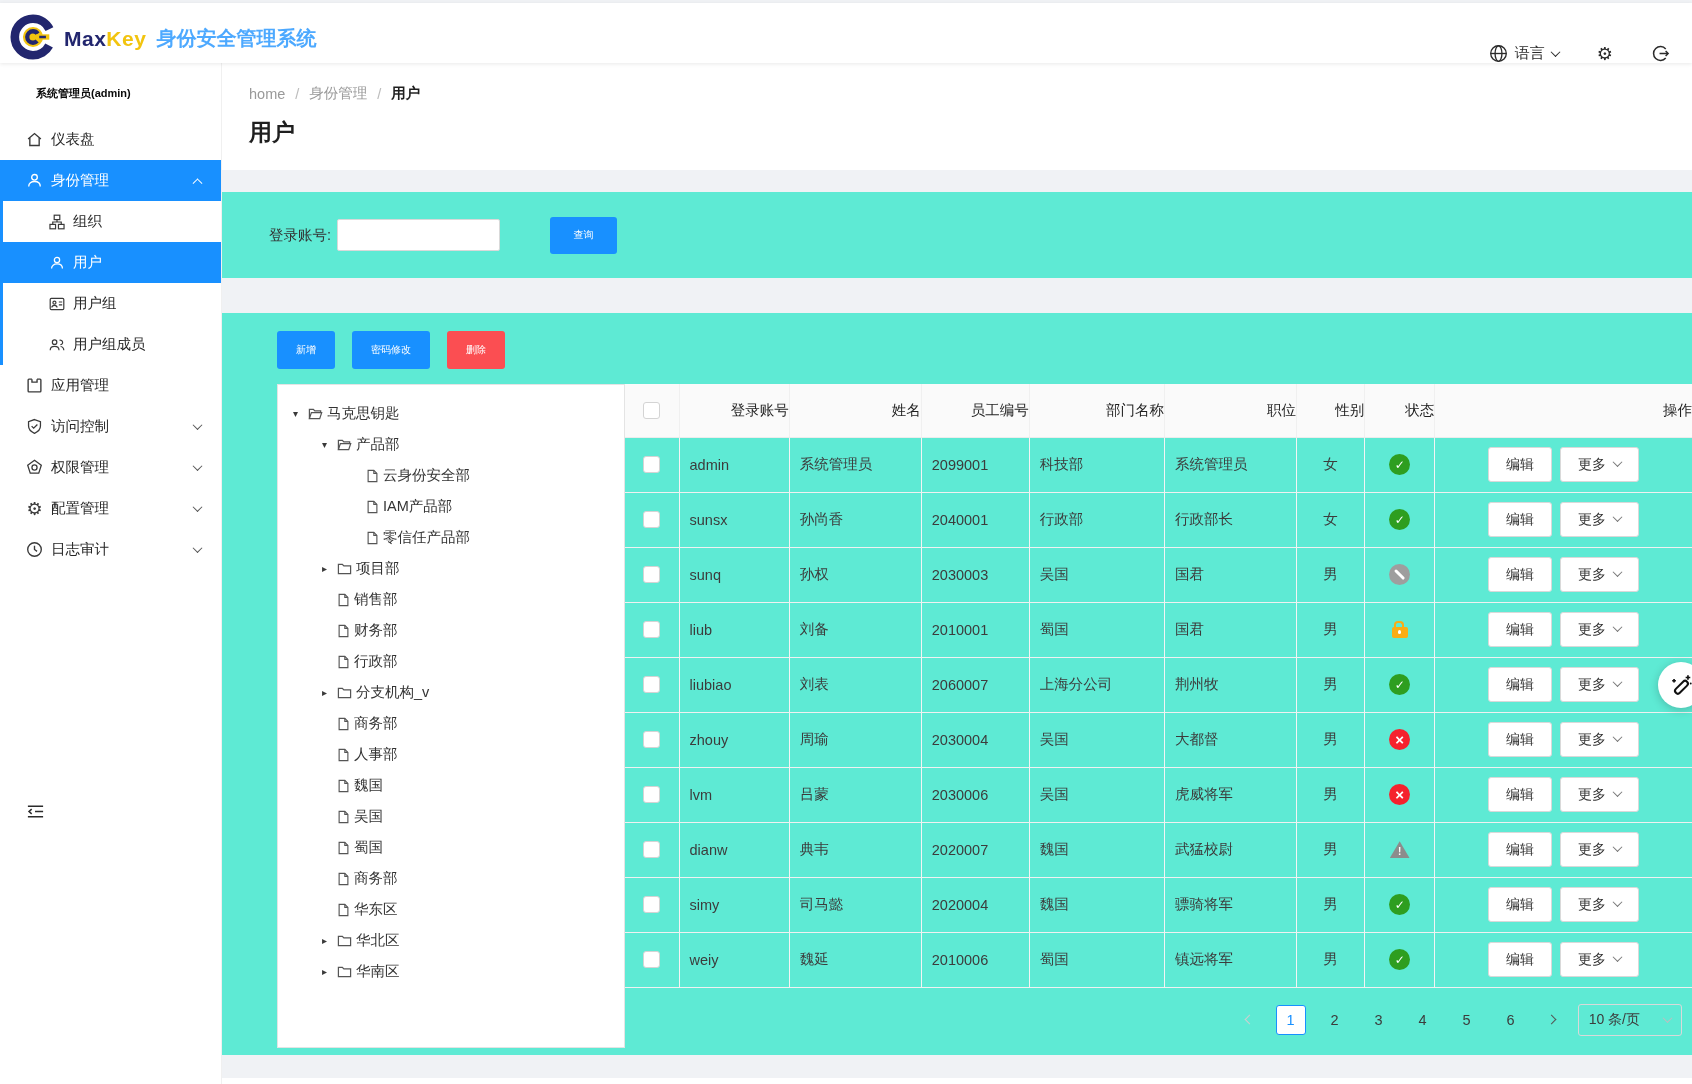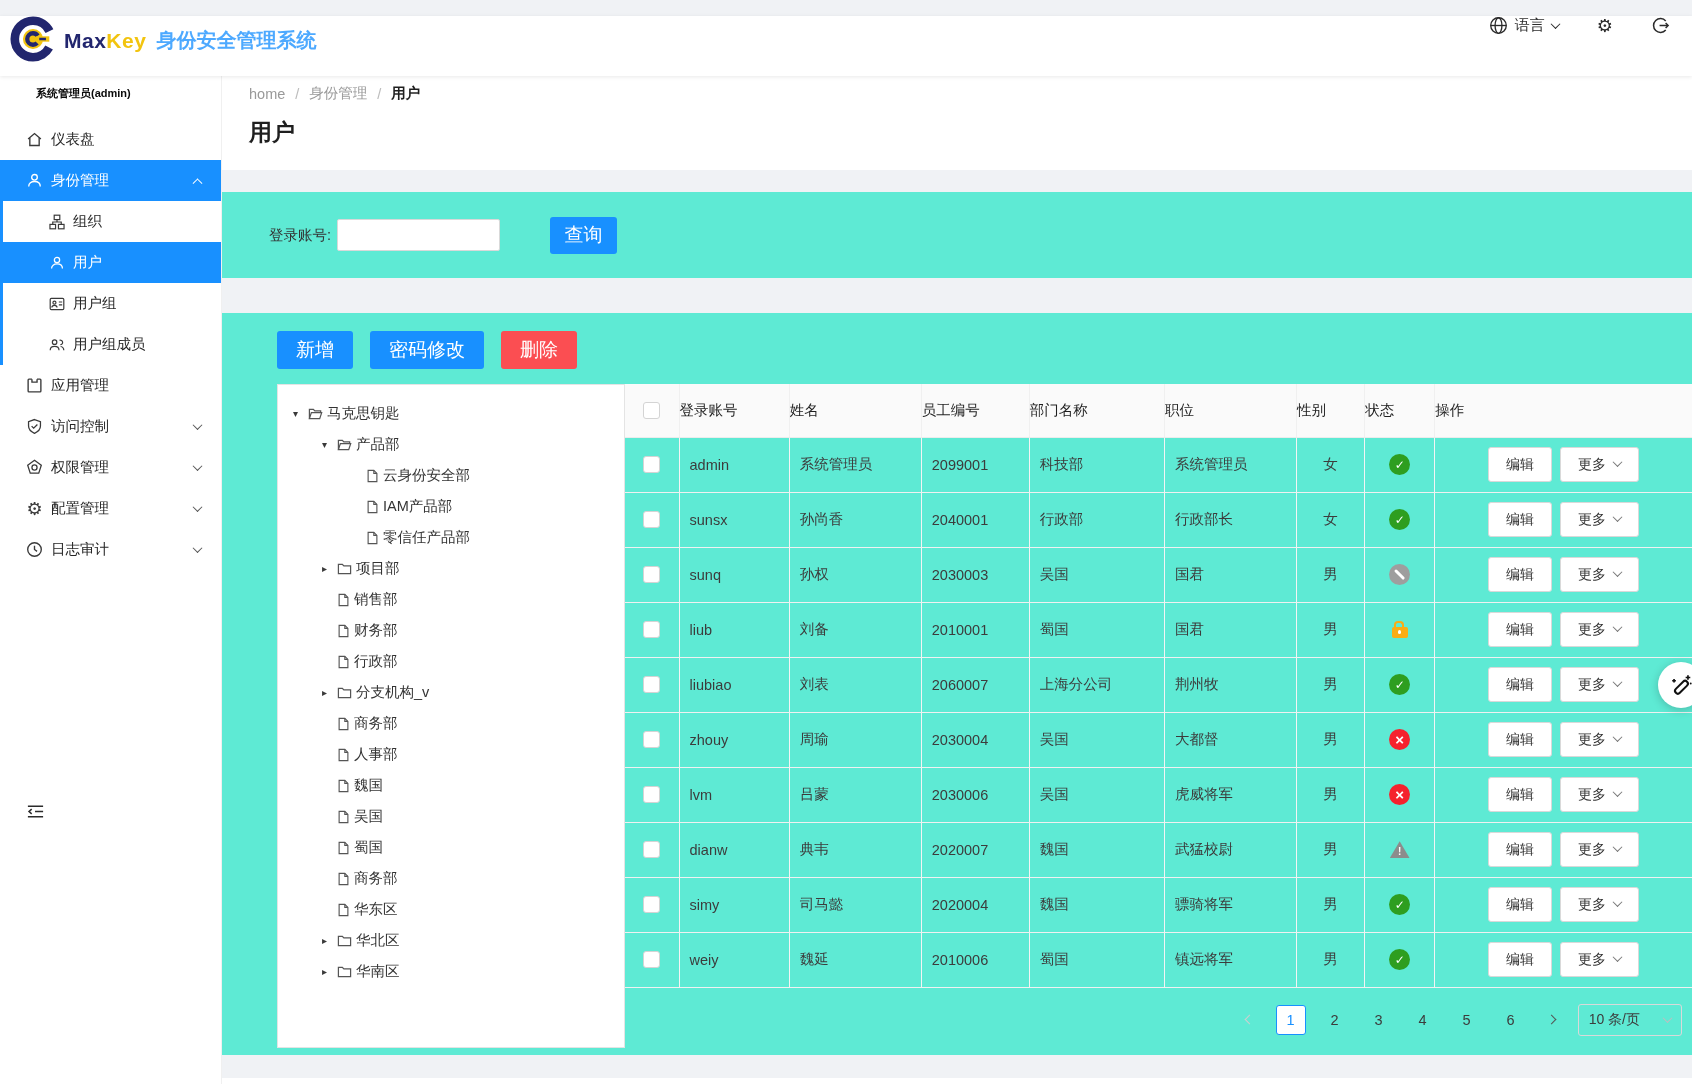--- a/index.html
+++ b/index.html
@@ -13,22 +13,22 @@
     --warning-gray:#8c8c8c;
     --brand-navy:#22266e;
     --brand-yellow:#f2c40f;
     --brand-lightblue:#4da9ff;
   }
   *{box-sizing:border-box;margin:0;padding:0}
   html,body{width:1692px;height:1084px;overflow:hidden}
   body{font-family:"Liberation Sans","DejaVu Sans",sans-serif;font-size:14px;color:#333;background:#f0f2f5}
 
   
-  .app-header{position:fixed;top:16px;left:0;width:1692px;height:60px;background:#fff;z-index:30;
-    display:flex;align-items:flex-start;justify-content:space-between;padding:0 12px 0 10px;
+  .app-header{position:fixed;top:3px;left:0;width:1692px;height:60px;background:#fff;z-index:30;
+    display:flex;align-items:flex-end;justify-content:space-between;padding:0 12px 0 10px;
     box-shadow:0 1px 4px rgba(0,0,0,.09)}
   .brand{display:flex;align-items:center}
   .brand-text{font-size:21px;font-weight:bold;letter-spacing:.5px;margin-left:8px}
   .brand-max{color:var(--brand-navy)}
   .brand-key{color:var(--brand-yellow)}
   .brand-sub{font-size:20px;font-weight:bold;color:var(--brand-lightblue);margin-left:10px}
   .header-right{display:flex;align-items:center;gap:38px;color:#2b2b2b;padding-right:10px}
   .lang{display:flex;align-items:center;gap:7px;font-size:15px;cursor:pointer}
   .hicon{display:flex;align-items:center;color:#2b2b2b;cursor:pointer}
 
@@ -58,21 +58,21 @@
   .breadcrumb{display:flex;align-items:center;gap:10px;font-size:14.5px;color:#999}
   .bc-item{color:#999;cursor:pointer}
   .bc-sep{color:#bbb}
   .bc-current{color:#1f1f1f;font-weight:600}
   .page-title{margin-top:14px;font-size:23px;font-weight:600;color:#1f1f1f}
 
   .card{background:#5eead4}
   .search-card{margin-top:22px;height:86px;display:flex;align-items:center;padding-left:47px}
   .search-label{color:#333;font-size:14.5px;margin-right:6px}
   .search-input{width:163px;height:32px;border:1px solid #d9d9d9;border-radius:2px;padding:0 8px;font-size:14px;outline:none}
-  .btn{border:none;border-radius:3px;font-size:19px;cursor:pointer;font-family:Liberation Mono, monospace}
+  .btn{border:none;border-radius:3px;font-size:10px;cursor:pointer;font-family:Liberation Mono, monospace}
   .btn-primary{background:var(--primary);color:#fff}
   .btn-danger{background:var(--danger);color:#fff}
   .btn-query{width:67px;height:37px;margin-left:50px}
 
   .main-card{margin-top:35px;height:742px;padding:18px 0 9px 55px;position:relative}
   .toolbar{display:flex;gap:17px}
   .toolbar .btn{height:38px;padding:0 19px}
 
   .panel-row{display:flex;margin-top:15px}
   
@@ -86,21 +86,21 @@
   .t-folder-closed .tico-fc{display:flex}
   .t-leaf .tico-file{display:flex}
   .lvl-0{padding-left:10px}
   .lvl-1{padding-left:39px}
   .lvl-2{padding-left:68px}
 
   
   .table-wrap{flex:1;min-width:0}
   table{width:100%;border-collapse:collapse;table-layout:fixed}
   thead th{height:53px;background:#fafafa;font-weight:500;color:#1f1f1f;font-size:14.5px;
-    border-bottom:1px solid #ececec;border-right:1px solid #f0f0f0;text-align:left}
+    border-bottom:1px solid #ececec;border-right:1px solid #f0f0f0;text-align:right}
   tbody td{height:55px;border-bottom:1px solid #f1f1f1;border-right:1px solid #f4f4f4;color:#3c3c3c;font-size:14.5px;padding-left:10px}
   th:last-child,td:last-child{border-right:none}
   td.c-center,th.c-center{text-align:center;padding-left:0}
   .checkbox{display:inline-block;width:17px;height:17px;border:1.4px solid #d4d4d4;border-radius:3px;background:#fff;vertical-align:middle;cursor:pointer}
 
   .st{display:inline-flex;width:21px;height:21px;border-radius:50%;align-items:center;justify-content:center;vertical-align:middle}
   .st-active{background:var(--success)}
   .st-active::before{content:"\2713";color:#fff;font-size:12px;font-weight:bold}
   .st-error{background:var(--error)}
   .st-error::before{content:"\00D7";color:#fff;font-size:15px;font-weight:bold;margin-top:-1px}

